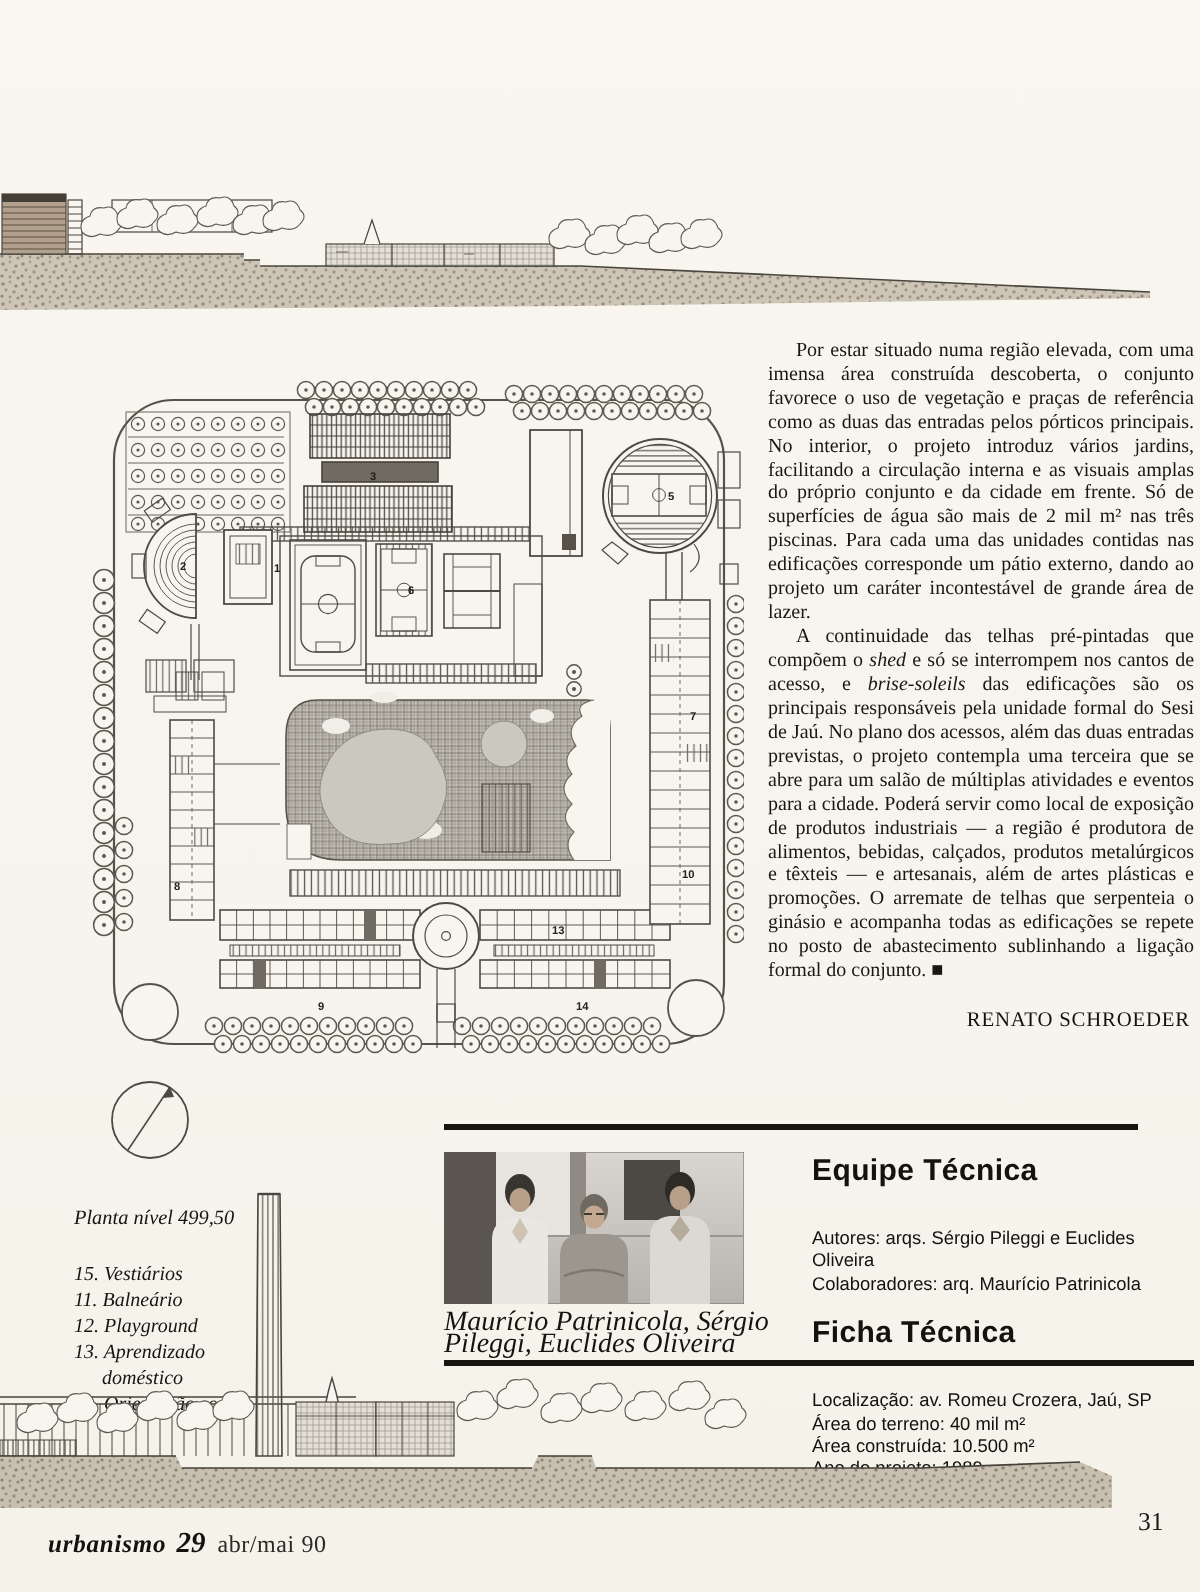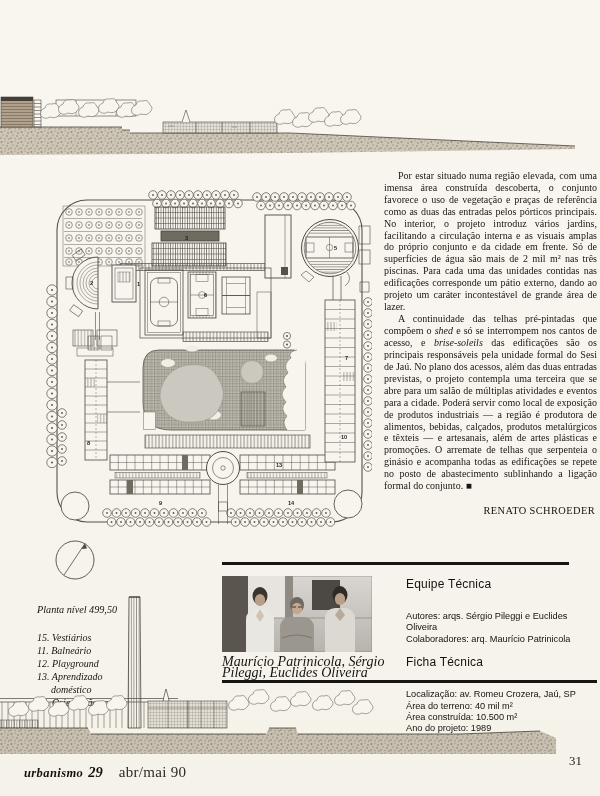--- a/index.html
+++ b/index.html
@@ -19,29 +19,29 @@
   
   .legend{left:37px;top:604px;width:92px;font-style:italic;color:#16140f;}
   .legend .ltitle{font-size:10.2px;margin-bottom:17px;font-style:italic;}
   .legend ul{list-style:none;margin:0;padding:0;font-size:10px;line-height:12.9px;}
   .legend li{padding-left:14px;text-indent:-14px;}
   
   .rule{background:#17150f;height:3.4px;}
   .caption{left:222px;top:656px;width:168px;font-style:italic;font-size:14px;
            line-height:11px;color:#16140f;}
   .tech{left:406px;top:577px;width:192px;font-family:"Liberation Sans",sans-serif;color:#14120e;}
-  .tech h3{margin:0;font-size:12px;font-weight:normal;letter-spacing:.2px;}
+  .tech h3{margin:0;font-size:15px;font-weight:bold;letter-spacing:.2px;}
   .tech .tl{font-size:9.2px;line-height:11.4px;}
   .tech .grp{margin-top:20px;}
   .tech .grp2{margin-top:10px;}
   
   .footer{left:24px;top:763px;white-space:nowrap;}
   .flogo{font-style:italic;font-weight:bold;font-size:12.5px;letter-spacing:.4px;color:#14120e;}
   .fissue{font-style:italic;font-weight:bold;font-size:14.5px;margin-left:5px;color:#14120e;}
-  .fdate{font-size:15px;margin-left:16px;color:#2c2a25;letter-spacing:.3px;}
+  .fdate{font-size:12px;margin-left:6px;color:#2c2a25;letter-spacing:.3px;}
   .pagenum{left:569px;top:754px;font-size:12.8px;color:#1c1a16;}
 </style>
 </head>
 <body>
 
 <div class="sheet">
 
   <svg class="abs" style="left:0;top:90px" width="600" height="72" viewBox="0 0 600 72">
     <defs>
       <pattern id="st1" width="10" height="10" patternUnits="userSpaceOnUse">

